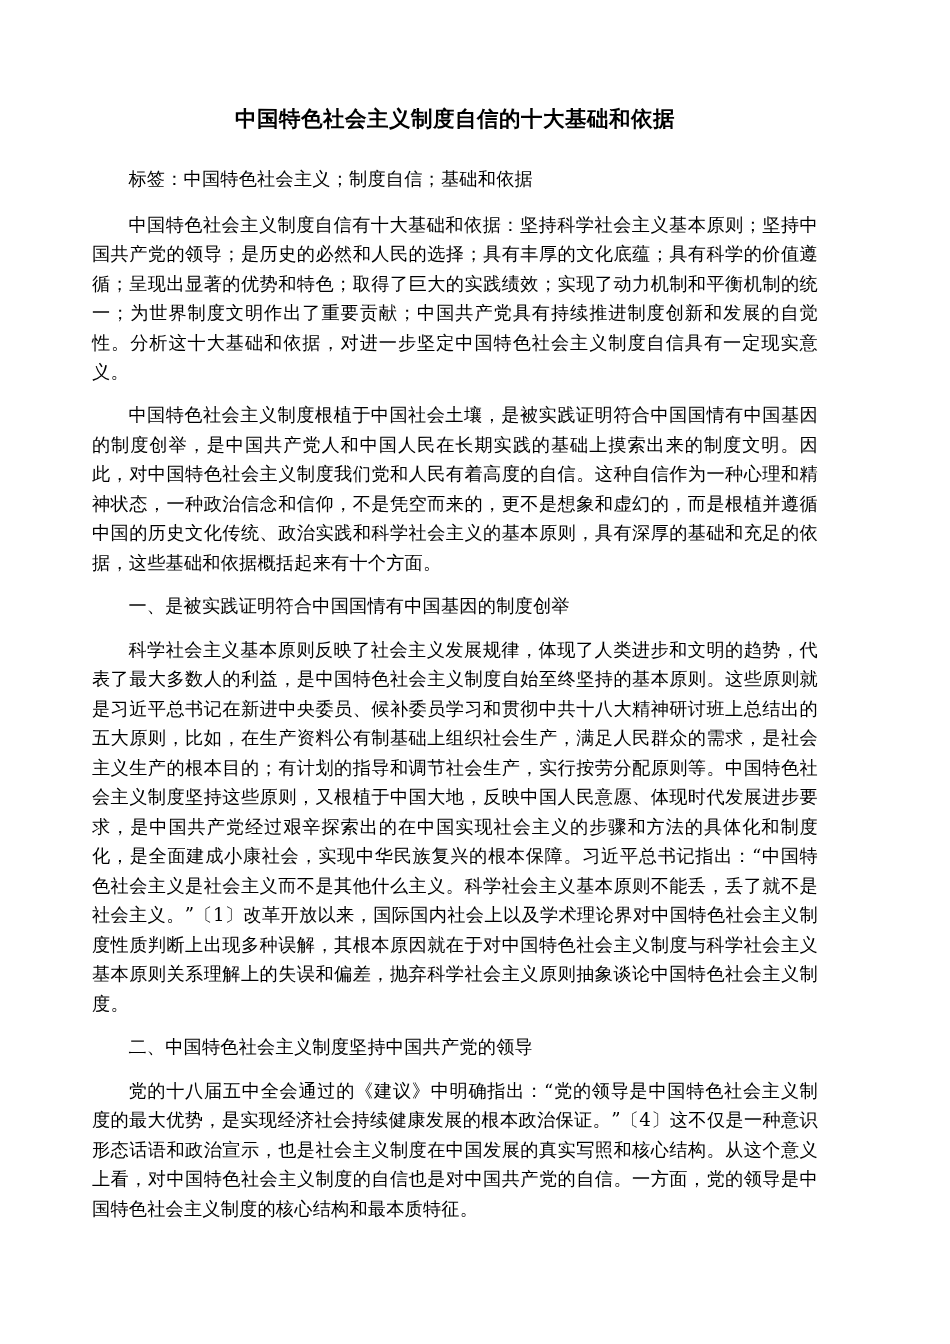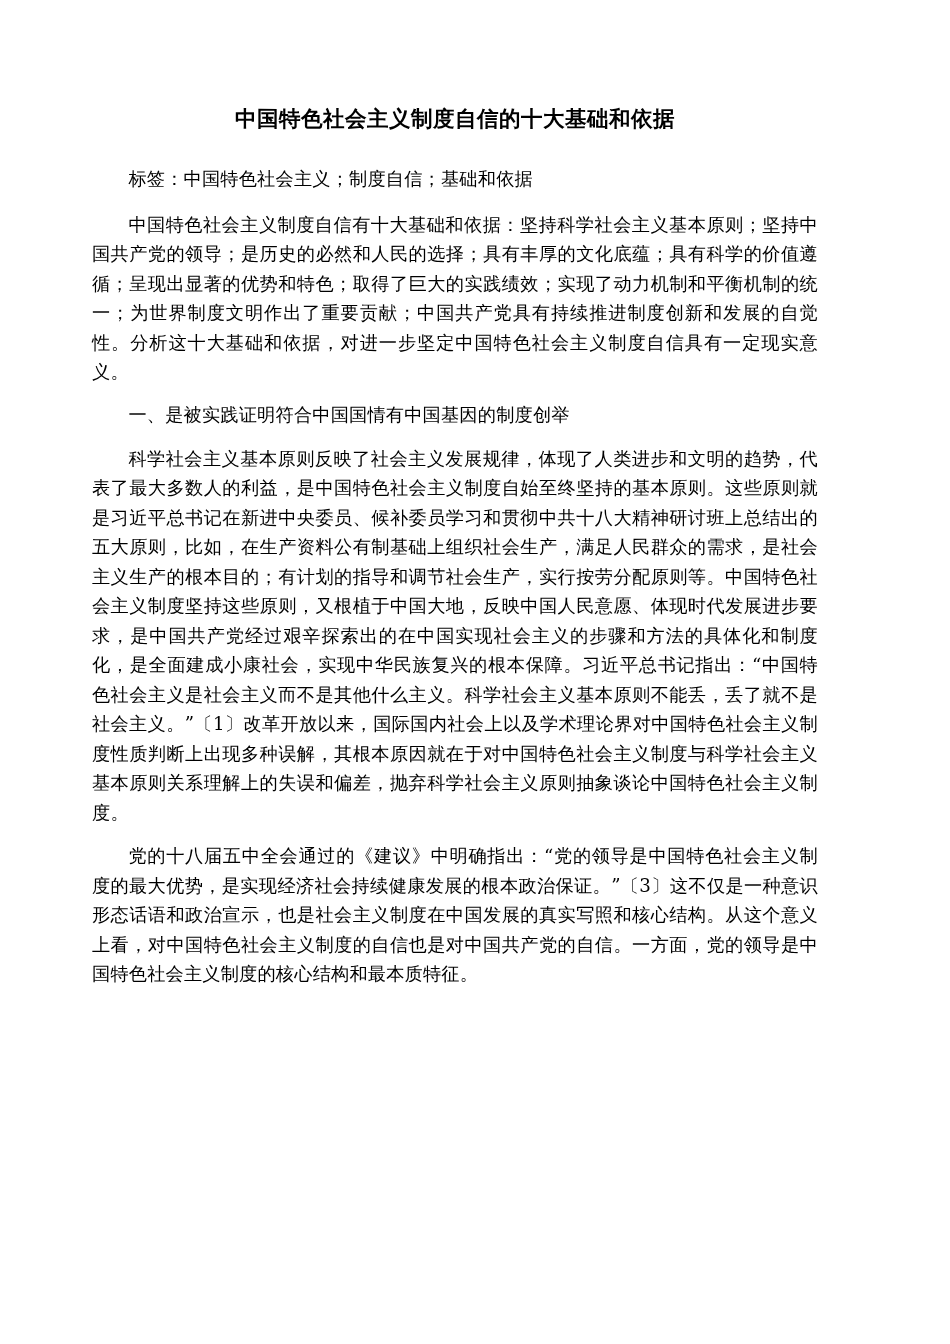--- a/index.html
+++ b/index.html
@@ -52,19 +52,21 @@
 <body>
 
 <div class="page">
 
   <h1 class="doc-title">中国特色社会主义制度自信的十大基础和依据</h1>
 
   <p class="para indent gap-small">标签：中国特色社会主义；制度自信；基础和依据</p>
 
   <p class="para indent">中国特色社会主义制度自信有十大基础和依据：坚持科学社会主义基本原则；坚持中国共产党的领导；是历史的必然和人民的选择；具有丰厚的文化底蕴；具有科学的价值遵循；呈现出显著的优势和特色；取得了巨大的实践绩效；实现了动力机制和平衡机制的统一；为世界制度文明作出了重要贡献；中国共产党具有持续推进制度创新和发展的自觉性。分析这十大基础和依据，对进一步坚定中国特色社会主义制度自信具有一定现实意义。</p>
 
+  <p class="para indent">中国特色社会主义制度根植于中国社会土壤，是被实践证明符合中国国情有中国基因的制度创举，是中国共产党人和中国人民在长期实践的基础上摸索出来的制度文明。因此，对中国特色社会主义制度我们党和人民有着高度的自信。这种自信作为一种心理和精神状态，一种政治信念和信仰，不是凭空而来的，更不是想象和虚幻的，而是根植并遵循中国的历史文化传统、政治实践和科学社会主义的基本原则，具有深厚的基础和充足的依据，这些基础和依据概括起来有十个方面。</p>
 
   <p class="section-heading">一、是被实践证明符合中国国情有中国基因的制度创举</p>
   <p class="para indent">科学社会主义基本原则反映了社会主义发展规律，体现了人类进步和文明的趋势，代表了最大多数人的利益，是中国特色社会主义制度自始至终坚持的基本原则。这些原则就是习近平总书记在新进中央委员、候补委员学习和贯彻中共十八大精神研讨班上总结出的五大原则，比如，在生产资料公有制基础上组织社会生产，满足人民群众的需求，是社会主义生产的根本目的；有计划的指导和调节社会生产，实行按劳分配原则等。中国特色社会主义制度坚持这些原则，又根植于中国大地，反映中国人民意愿、体现时代发展进步要求，是中国共产党经过艰辛探索出的在中国实现社会主义的步骤和方法的具体化和制度化，是全面建成小康社会，实现中华民族复兴的根本保障。习近平总书记指出：“中国特色社会主义是社会主义而不是其他什么主义。科学社会主义基本原则不能丢，丢了就不是社会主义。”〔1〕改革开放以来，国际国内社会上以及学术理论界对中国特色社会主义制度性质判断上出现多种误解，其根本原因就在于对中国特色社会主义制度与科学社会主义基本原则关系理解上的失误和偏差，抛弃科学社会主义原则抽象谈论中国特色社会主义制度。</p>
 
-  <p class="para indent">党的十八届五中全会通过的《建议》中明确指出：“党的领导是中国特色社会主义制度的最大优势，是实现经济社会持续健康发展的根本政治保证。”〔3〕这不仅是一种意识形态话语和政治宣示，也是社会主义制度在中国发展的真实写照和核心结构。从这个意义上看，对中国特色社会主义制度的自信也是对中国共产党的自信。一方面，党的领导是中国特色社会主义制度的核心结构和最本质特征。</p>
+  <p class="section-heading">二、中国特色社会主义制度坚持中国共产党的领导</p>
+  <p class="para indent">党的十八届五中全会通过的《建议》中明确指出：“党的领导是中国特色社会主义制度的最大优势，是实现经济社会持续健康发展的根本政治保证。”〔4〕这不仅是一种意识形态话语和政治宣示，也是社会主义制度在中国发展的真实写照和核心结构。从这个意义上看，对中国特色社会主义制度的自信也是对中国共产党的自信。一方面，党的领导是中国特色社会主义制度的核心结构和最本质特征。</p>
 
 </div>
 
 </body></html>

